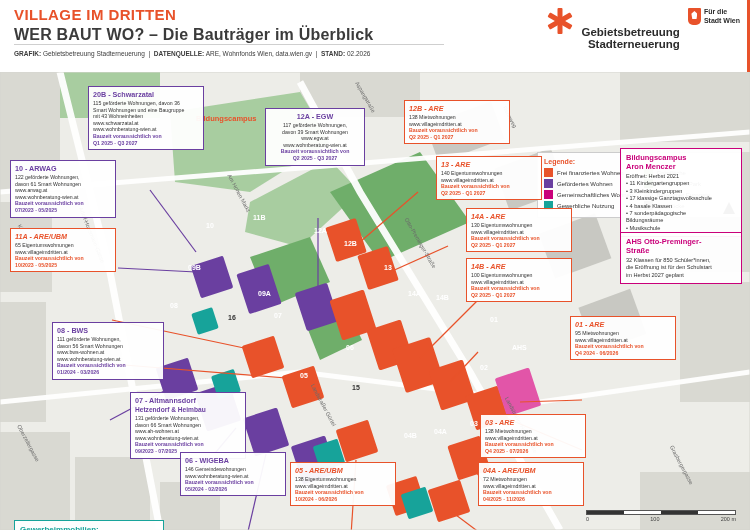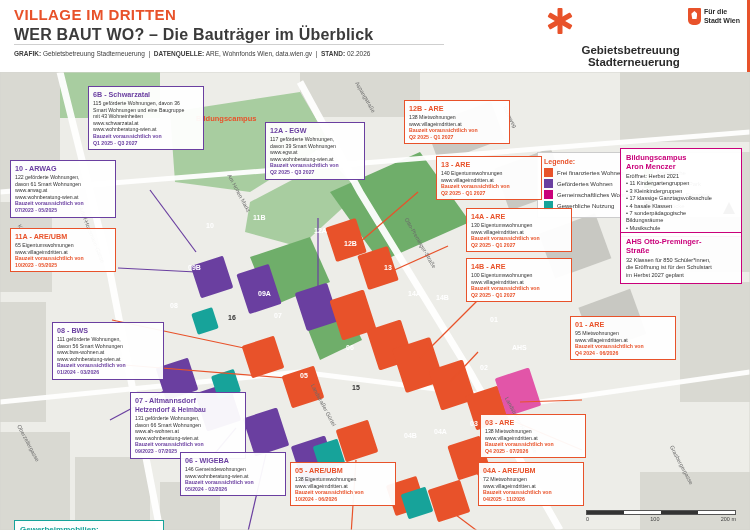--- a/index.html
+++ b/index.html
@@ -18,21 +18,21 @@
   .hdr-meta{position:absolute;left:14px;top:50px;font-size:6.5px;color:#3b3b3b;}
   .hdr-meta b{font-weight:bold;}
   .hdr-rule{position:absolute;left:14px;top:44px;width:430px;height:1px;background:#cfcfcf;}
 
   .logo-wrap{position:absolute;right:10px;top:4px;height:60px;display:flex;align-items:flex-start;gap:8px;}
   .logo-star{width:26px;height:26px;position:relative;margin-top:4px;}
   .logo-star span{position:absolute;left:50%;top:50%;width:5px;height:26px;background:#E8522A;border-radius:1px;transform-origin:50% 50%;}
   .logo-star span:nth-child(1){transform:translate(-50%,-50%) rotate(0deg);}
   .logo-star span:nth-child(2){transform:translate(-50%,-50%) rotate(60deg);}
   .logo-star span:nth-child(3){transform:translate(-50%,-50%) rotate(120deg);}
-  .gbst{margin-top:40px;font-size:11.5px;font-weight:bold;color:#2b2b2b;line-height:12px;text-align:right;}
+  .gbst{margin-top:22px;font-size:11.5px;font-weight:bold;color:#2b2b2b;line-height:12px;text-align:right;}
   .wienlogo{display:flex;gap:3px;align-items:flex-start;margin-top:4px;}
   .wien-shield{width:13px;height:17px;background:#E8522A;position:relative;border-radius:1px 1px 5px 5px;}
   .wien-shield:after{content:"";position:absolute;left:3.5px;top:3px;width:6px;height:8px;background:#fff;
     clip-path:polygon(50% 0,100% 35%,85% 100%,15% 100%,0 35%);}
   .wien-txt{font-size:7px;font-weight:bold;color:#2b2b2b;line-height:8.5px;}
   .hdr-divider{position:absolute;right:0;top:0;width:3px;height:72px;background:#E8522A;}
 
   
   .mapwrap{position:absolute;left:0;top:72px;width:750px;height:458px;background:#EDEDE8;overflow:hidden;}
   svg.mapsvg{position:absolute;left:0;top:0;}
@@ -52,21 +52,21 @@
   
   .pinkbox{position:absolute;background:rgba(255,255,255,.95);border:1px solid #C9007A;padding:4px 5px;box-sizing:border-box;}
   .pinkbox .pb-title{font-size:7.5px;font-weight:bold;color:#C9007A;line-height:9px;margin-bottom:2px;}
   .pinkbox .pb-body{font-size:5.6px;color:#333;line-height:7.4px;}
 
   
   .callout{position:absolute;background:rgba(255,255,255,.95);box-sizing:border-box;padding:3px 4px;}
   .callout .c-head{font-size:7.2px;font-weight:bold;line-height:9px;}
   .callout .c-body{font-size:5.2px;color:#333;line-height:6.6px;margin-top:1px;}
   .callout .c-body .bold{font-weight:bold;}
-  .o{border:1.2px solid #E8522A;} .o .c-head{color:#E8522A;} .o .c-body .bold{color:#E8522A;}
+  .o{border:1.2px solid #E8522A;} .o .c-head{color:#E8522A;font-style:italic;} .o .c-body .bold{color:#E8522A;}
   .p{border:1.2px solid #6A3FA0;} .p .c-head{color:#6A3FA0;} .p .c-body .bold{color:#6A3FA0;}
 
   
   .combox{position:absolute;left:14px;top:448px;width:150px;background:rgba(255,255,255,.95);
     border:1.2px solid #17A39A;padding:4px 5px;box-sizing:border-box;}
   .combox .cb-title{font-size:8px;font-weight:bold;color:#17A39A;line-height:10px;}
 
   
   .scalebar{position:absolute;right:14px;bottom:8px;width:150px;}
   .sb-bars{display:flex;height:5px;border:1px solid #555;box-sizing:border-box;}
@@ -321,33 +321,33 @@
     <div class="pinkbox" style="left:620px;top:160px;width:122px;">
       <div class="pb-title">AHS Otto-Preminger-<br>Straße</div>
       <div class="pb-body">
         <div>32 Klassen für 850 Schüler*innen,</div>
         <div>die Eröffnung ist für den Schulstart</div>
         <div>im Herbst 2027 geplant</div>
       </div>
     </div>
 
     <div class="callout p" style="left:88px;top:14px;width:116px;">
-      <div class="c-head">6B - Schwarzatal</div>
+      <div class="c-head">20B - Schwarzatal</div>
       <div class="c-body">
         <div>115 geförderte Wohnungen, davon 36</div>
         <div>Smart Wohnungen und eine Baugruppe</div>
         <div>mit 43 Wohneinheiten</div>
         <div>www.schwarzatal.at</div>
         <div>www.wohnberatung-wien.at</div>
         <div class="bold">Bauzeit voraussichtlich von</div>
         <div class="bold">Q1 2025 - Q3 2027</div>
       </div>
     </div>
 
-    <div class="callout p" style="left:265px;top:50px;width:100px;">
+    <div class="callout p" style="left:265px;top:36px;width:100px;text-align:center;">
       <div class="c-head">12A - EGW</div>
       <div class="c-body">
         <div>117 geförderte Wohnungen,</div>
         <div>davon 39 Smart Wohnungen</div>
         <div>www.egw.at</div>
         <div>www.wohnberatung-wien.at</div>
         <div class="bold">Bauzeit voraussichtlich von</div>
         <div class="bold">Q2 2025 - Q3 2027</div>
       </div>
     </div>

